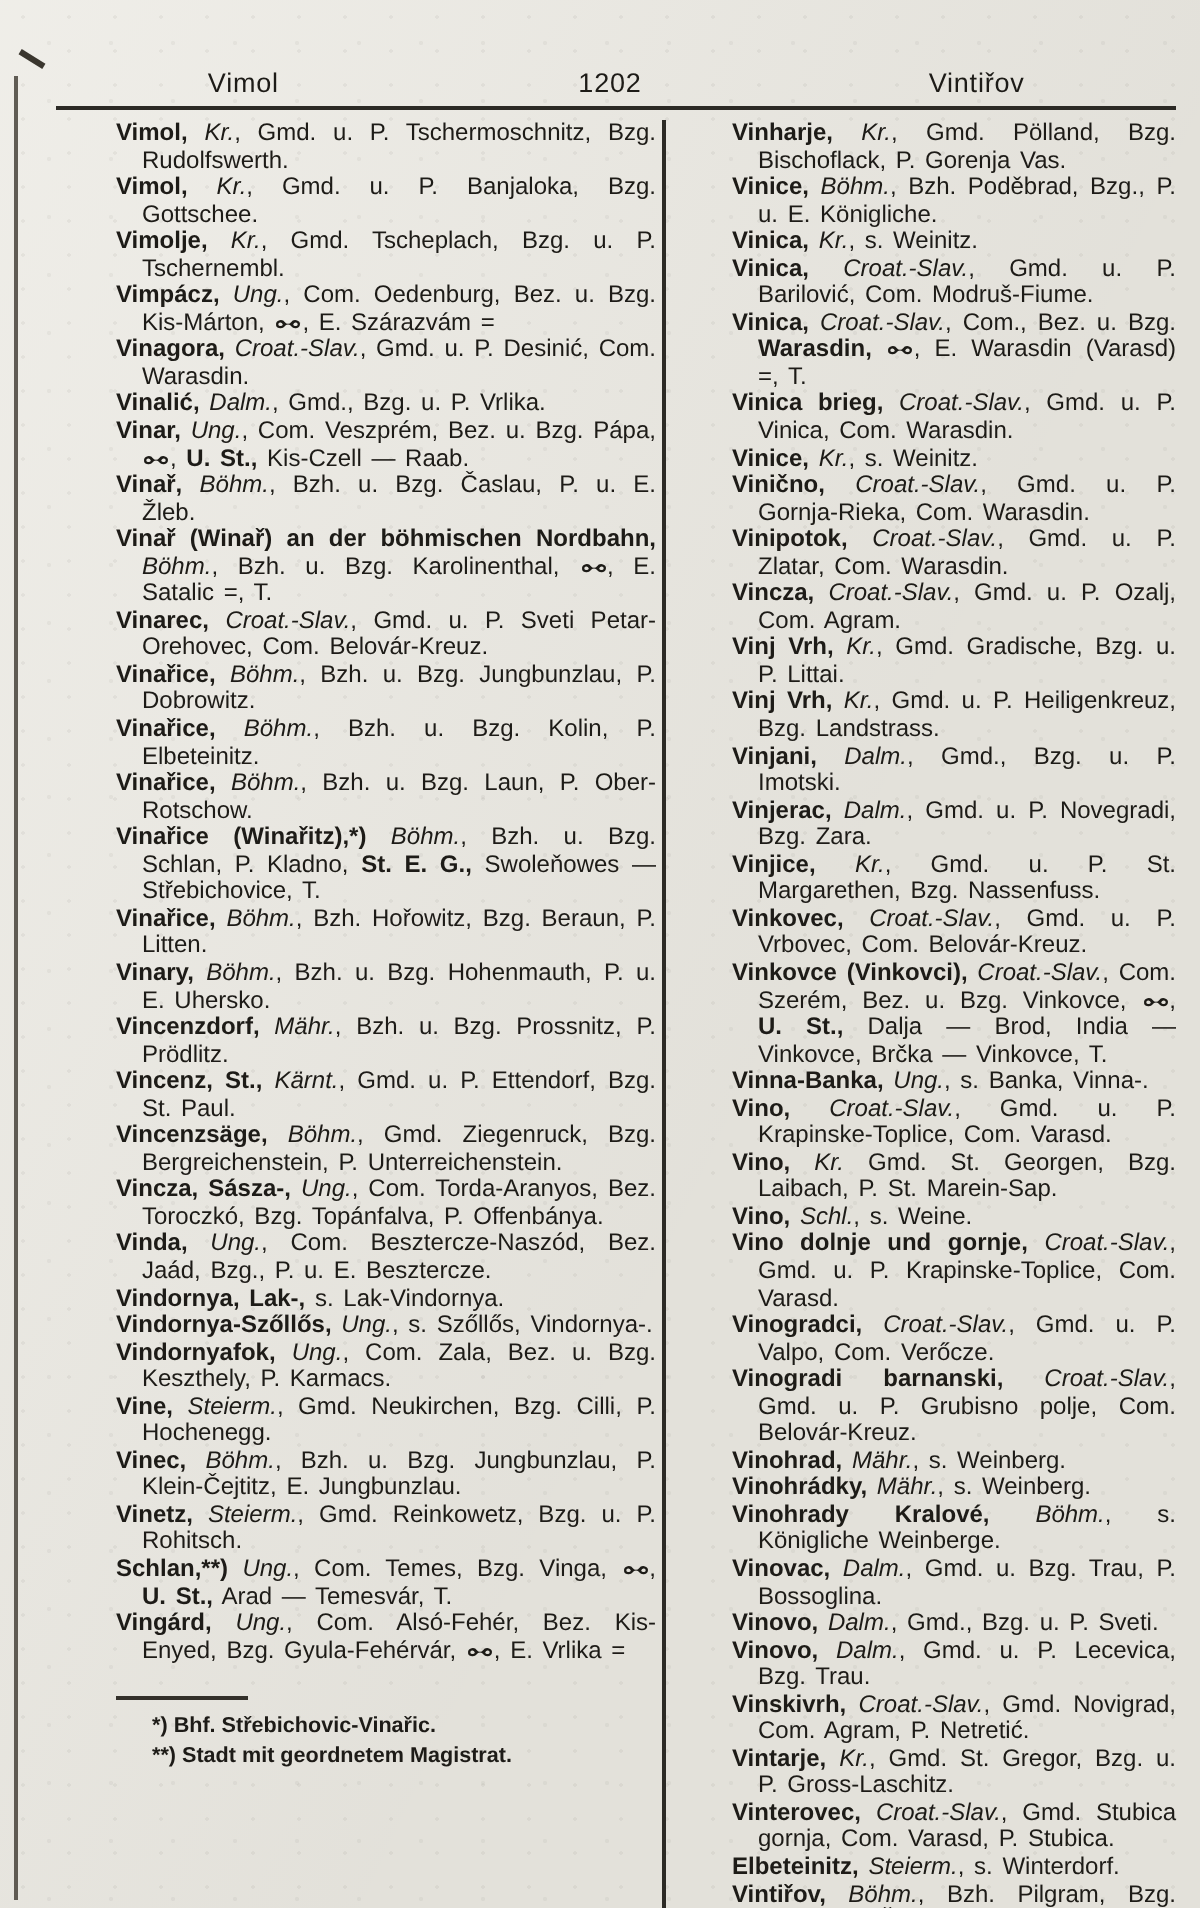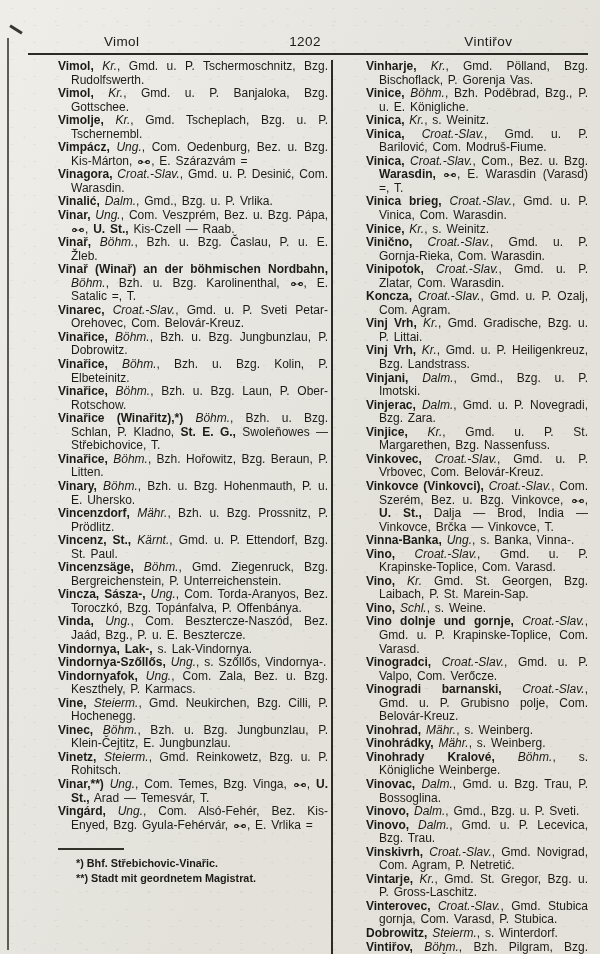--- a/index.html
+++ b/index.html
@@ -102,21 +102,21 @@
           <p class="entry"><span class="b">Vincenz, St.,</span><span class="n"> </span><span class="i">Kärnt.</span><span class="n">, Gmd. u. P. Ettendorf, Bzg. St. Paul.</span></p>
           <p class="entry"><span class="b">Vincenzsäge,</span><span class="n"> </span><span class="i">Böhm.</span><span class="n">, Gmd. Ziegenruck, Bzg. Bergreichenstein, P. Unterreichenstein.</span></p>
           <p class="entry"><span class="b">Vincza, Sásza-,</span><span class="n"> </span><span class="i">Ung.</span><span class="n">, Com. Torda-Aranyos, Bez. Toroczkó, Bzg. Topánfalva, P. Offenbánya.</span></p>
           <p class="entry"><span class="b">Vinda,</span><span class="n"> </span><span class="i">Ung.</span><span class="n">, Com. Besztercze-Naszód, Bez. Jaád, Bzg., P. u. E. Besztercze.</span></p>
           <p class="entry"><span class="b">Vindornya, Lak-,</span><span class="n"> s. Lak-Vindornya.</span></p>
           <p class="entry"><span class="b">Vindornya-Szőllős,</span><span class="n"> </span><span class="i">Ung.</span><span class="n">, s. Szőllős, Vindornya-.</span></p>
           <p class="entry"><span class="b">Vindornyafok,</span><span class="n"> </span><span class="i">Ung.</span><span class="n">, Com. Zala, Bez. u. Bzg. Keszthely, P. Karmacs.</span></p>
           <p class="entry"><span class="b">Vine,</span><span class="n"> </span><span class="i">Steierm.</span><span class="n">, Gmd. Neukirchen, Bzg. Cilli, P. Hochenegg.</span></p>
           <p class="entry"><span class="b">Vinec,</span><span class="n"> </span><span class="i">Böhm.</span><span class="n">, Bzh. u. Bzg. Jungbunzlau, P. Klein-Čejtitz, E. Jungbunzlau.</span></p>
           <p class="entry"><span class="b">Vinetz,</span><span class="n"> </span><span class="i">Steierm.</span><span class="n">, Gmd. Reinkowetz, Bzg. u. P. Rohitsch.</span></p>
-          <p class="entry"><span class="b">Vinar,**)</span><span class="n"> </span><span class="i">Ung.</span><span class="n">, Com. Temes, Bzg. Vinga, </span><span class="horn"><svg viewBox="0 0 20 11" xmlns="http://www.w3.org/2000/svg">
+          <p class="entry"><span class="b">Schlan,**)</span><span class="n"> </span><span class="i">Ung.</span><span class="n">, Com. Temes, Bzg. Vinga, </span><span class="horn"><svg viewBox="0 0 20 11" xmlns="http://www.w3.org/2000/svg">
                 <path d="M1.5 6.5 Q1 3.5 4 2.8 Q6.5 2.3 7.8 4.2 Q8.6 5.4 10 5.4 Q11.4 5.4 12.2 4.2 Q13.5 2.3 16 2.8 Q19 3.5 18.5 6.2 Q18.1 8.4 15.4 8.5 Q13.4 8.6 12.5 7.2 Q11.6 5.9 10 5.9 Q8.4 5.9 7.5 7.2 Q6.6 8.6 4.6 8.5 Q1.9 8.4 1.5 6.5 Z M4.2 4.4 Q2.9 4.7 3.1 6.1 Q3.3 7.1 4.7 7 Q6 6.9 6.3 5.8 Q5.6 4.1 4.2 4.4 Z M15.8 4.4 Q14.4 4.1 13.7 5.8 Q14 6.9 15.3 7 Q16.7 7.1 16.9 6.1 Q17.1 4.7 15.8 4.4 Z"></path>
               </svg></span><span class="n">, </span><span class="b">U. St.,</span><span class="n"> Arad — Temesvár, T.</span></p>
           <p class="entry"><span class="b">Vingárd,</span><span class="n"> </span><span class="i">Ung.</span><span class="n">, Com. Alsó-Fehér, Bez. Kis-Enyed, Bzg. Gyula-Fehérvár, </span><span class="horn"><svg viewBox="0 0 20 11" xmlns="http://www.w3.org/2000/svg">
                 <path d="M1.5 6.5 Q1 3.5 4 2.8 Q6.5 2.3 7.8 4.2 Q8.6 5.4 10 5.4 Q11.4 5.4 12.2 4.2 Q13.5 2.3 16 2.8 Q19 3.5 18.5 6.2 Q18.1 8.4 15.4 8.5 Q13.4 8.6 12.5 7.2 Q11.6 5.9 10 5.9 Q8.4 5.9 7.5 7.2 Q6.6 8.6 4.6 8.5 Q1.9 8.4 1.5 6.5 Z M4.2 4.4 Q2.9 4.7 3.1 6.1 Q3.3 7.1 4.7 7 Q6 6.9 6.3 5.8 Q5.6 4.1 4.2 4.4 Z M15.8 4.4 Q14.4 4.1 13.7 5.8 Q14 6.9 15.3 7 Q16.7 7.1 16.9 6.1 Q17.1 4.7 15.8 4.4 Z"></path>
               </svg></span><span class="n">, E. Vrlika =</span></p>
         </div>
       <div class="footnotes">
         <div class="fn-rule"></div>
         <p class="fn"><span>*)</span> <span>Bhf. Střebichovic-Vinařic.</span></p>
         <p class="fn"><span>**)</span> <span>Stadt mit geordnetem Magistrat.</span></p>
@@ -129,21 +129,21 @@
           <p class="entry"><span class="b">Vinice,</span><span class="n"> </span><span class="i">Böhm.</span><span class="n">, Bzh. Poděbrad, Bzg., P. u. E. Königliche.</span></p>
           <p class="entry"><span class="b">Vinica,</span><span class="n"> </span><span class="i">Kr.</span><span class="n">, s. Weinitz.</span></p>
           <p class="entry"><span class="b">Vinica,</span><span class="n"> </span><span class="i">Croat.-Slav.</span><span class="n">, Gmd. u. P. Barilović, Com. Modruš-Fiume.</span></p>
           <p class="entry"><span class="b">Vinica,</span><span class="n"> </span><span class="i">Croat.-Slav.</span><span class="n">, Com., Bez. u. Bzg. </span><span class="b">Warasdin,</span><span class="n"> </span><span class="horn"><svg viewBox="0 0 20 11" xmlns="http://www.w3.org/2000/svg">
                 <path d="M1.5 6.5 Q1 3.5 4 2.8 Q6.5 2.3 7.8 4.2 Q8.6 5.4 10 5.4 Q11.4 5.4 12.2 4.2 Q13.5 2.3 16 2.8 Q19 3.5 18.5 6.2 Q18.1 8.4 15.4 8.5 Q13.4 8.6 12.5 7.2 Q11.6 5.9 10 5.9 Q8.4 5.9 7.5 7.2 Q6.6 8.6 4.6 8.5 Q1.9 8.4 1.5 6.5 Z M4.2 4.4 Q2.9 4.7 3.1 6.1 Q3.3 7.1 4.7 7 Q6 6.9 6.3 5.8 Q5.6 4.1 4.2 4.4 Z M15.8 4.4 Q14.4 4.1 13.7 5.8 Q14 6.9 15.3 7 Q16.7 7.1 16.9 6.1 Q17.1 4.7 15.8 4.4 Z"></path>
               </svg></span><span class="n">, E. Warasdin (Varasd) =, T.</span></p>
           <p class="entry"><span class="b">Vinica brieg,</span><span class="n"> </span><span class="i">Croat.-Slav.</span><span class="n">, Gmd. u. P. Vinica, Com. Warasdin.</span></p>
           <p class="entry"><span class="b">Vinice,</span><span class="n"> </span><span class="i">Kr.</span><span class="n">, s. Weinitz.</span></p>
           <p class="entry"><span class="b">Vinično,</span><span class="n"> </span><span class="i">Croat.-Slav.</span><span class="n">, Gmd. u. P. Gornja-Rieka, Com. Warasdin.</span></p>
           <p class="entry"><span class="b">Vinipotok,</span><span class="n"> </span><span class="i">Croat.-Slav.</span><span class="n">, Gmd. u. P. Zlatar, Com. Warasdin.</span></p>
-          <p class="entry"><span class="b">Koncza,</span><span class="n"> </span><span class="i">Croat.-Slav.</span><span class="n">, Gmd. u. P. Ozalj, Com. Agram.</span></p>
+          <p class="entry"><span class="b">Vincza,</span><span class="n"> </span><span class="i">Croat.-Slav.</span><span class="n">, Gmd. u. P. Ozalj, Com. Agram.</span></p>
           <p class="entry"><span class="b">Vinj Vrh,</span><span class="n"> </span><span class="i">Kr.</span><span class="n">, Gmd. Gradische, Bzg. u. P. Littai.</span></p>
           <p class="entry"><span class="b">Vinj Vrh,</span><span class="n"> </span><span class="i">Kr.</span><span class="n">, Gmd. u. P. Heiligenkreuz, Bzg. Landstrass.</span></p>
           <p class="entry"><span class="b">Vinjani,</span><span class="n"> </span><span class="i">Dalm.</span><span class="n">, Gmd., Bzg. u. P. Imotski.</span></p>
           <p class="entry"><span class="b">Vinjerac,</span><span class="n"> </span><span class="i">Dalm.</span><span class="n">, Gmd. u. P. Novegradi, Bzg. Zara.</span></p>
           <p class="entry"><span class="b">Vinjice,</span><span class="n"> </span><span class="i">Kr.</span><span class="n">, Gmd. u. P. St. Margarethen, Bzg. Nassenfuss.</span></p>
           <p class="entry"><span class="b">Vinkovec,</span><span class="n"> </span><span class="i">Croat.-Slav.</span><span class="n">, Gmd. u. P. Vrbovec, Com. Belovár-Kreuz.</span></p>
           <p class="entry"><span class="b">Vinkovce (Vinkovci),</span><span class="n"> </span><span class="i">Croat.-Slav.</span><span class="n">, Com. Szerém, Bez. u. Bzg. Vinkovce, </span><span class="horn"><svg viewBox="0 0 20 11" xmlns="http://www.w3.org/2000/svg">
                 <path d="M1.5 6.5 Q1 3.5 4 2.8 Q6.5 2.3 7.8 4.2 Q8.6 5.4 10 5.4 Q11.4 5.4 12.2 4.2 Q13.5 2.3 16 2.8 Q19 3.5 18.5 6.2 Q18.1 8.4 15.4 8.5 Q13.4 8.6 12.5 7.2 Q11.6 5.9 10 5.9 Q8.4 5.9 7.5 7.2 Q6.6 8.6 4.6 8.5 Q1.9 8.4 1.5 6.5 Z M4.2 4.4 Q2.9 4.7 3.1 6.1 Q3.3 7.1 4.7 7 Q6 6.9 6.3 5.8 Q5.6 4.1 4.2 4.4 Z M15.8 4.4 Q14.4 4.1 13.7 5.8 Q14 6.9 15.3 7 Q16.7 7.1 16.9 6.1 Q17.1 4.7 15.8 4.4 Z"></path>
               </svg></span><span class="n">, </span><span class="b">U. St.,</span><span class="n"> Dalja — Brod, India — Vinkovce, Brčka — Vinkovce, T.</span></p>
           <p class="entry"><span class="b">Vinna-Banka,</span><span class="n"> </span><span class="i">Ung.</span><span class="n">, s. Banka, Vinna-.</span></p>
@@ -155,19 +155,19 @@
           <p class="entry"><span class="b">Vinogradi barnanski,</span><span class="n"> </span><span class="i">Croat.-Slav.</span><span class="n">, Gmd. u. P. Grubisno polje, Com. Belovár-Kreuz.</span></p>
           <p class="entry"><span class="b">Vinohrad,</span><span class="n"> </span><span class="i">Mähr.</span><span class="n">, s. Weinberg.</span></p>
           <p class="entry"><span class="b">Vinohrádky,</span><span class="n"> </span><span class="i">Mähr.</span><span class="n">, s. Weinberg.</span></p>
           <p class="entry"><span class="b">Vinohrady Kralové,</span><span class="n"> </span><span class="i">Böhm.</span><span class="n">, s. Königliche Weinberge.</span></p>
           <p class="entry"><span class="b">Vinovac,</span><span class="n"> </span><span class="i">Dalm.</span><span class="n">, Gmd. u. Bzg. Trau, P. Bossoglina.</span></p>
           <p class="entry"><span class="b">Vinovo,</span><span class="n"> </span><span class="i">Dalm.</span><span class="n">, Gmd., Bzg. u. P. Sveti.</span></p>
           <p class="entry"><span class="b">Vinovo,</span><span class="n"> </span><span class="i">Dalm.</span><span class="n">, Gmd. u. P. Lecevica, Bzg. Trau.</span></p>
           <p class="entry"><span class="b">Vinskivrh,</span><span class="n"> </span><span class="i">Croat.-Slav.</span><span class="n">, Gmd. Novigrad, Com. Agram, P. Netretić.</span></p>
           <p class="entry"><span class="b">Vintarje,</span><span class="n"> </span><span class="i">Kr.</span><span class="n">, Gmd. St. Gregor, Bzg. u. P. Gross-Laschitz.</span></p>
           <p class="entry"><span class="b">Vinterovec,</span><span class="n"> </span><span class="i">Croat.-Slav.</span><span class="n">, Gmd. Stubica gornja, Com. Varasd, P. Stubica.</span></p>
-          <p class="entry"><span class="b">Dobrowitz,</span><span class="n"> </span><span class="i">Steierm.</span><span class="n">, s. Winterdorf.</span></p>
+          <p class="entry"><span class="b">Elbeteinitz,</span><span class="n"> </span><span class="i">Steierm.</span><span class="n">, s. Winterdorf.</span></p>
           <p class="entry"><span class="b">Vintiřov,</span><span class="n"> </span><span class="i">Böhm.</span><span class="n">, Bzh. Pilgram, Bzg. Patzau, P. Černowitz.</span></p>
         </div>
     </div>
   </div>
 
 </div>
 
 </body></html>

